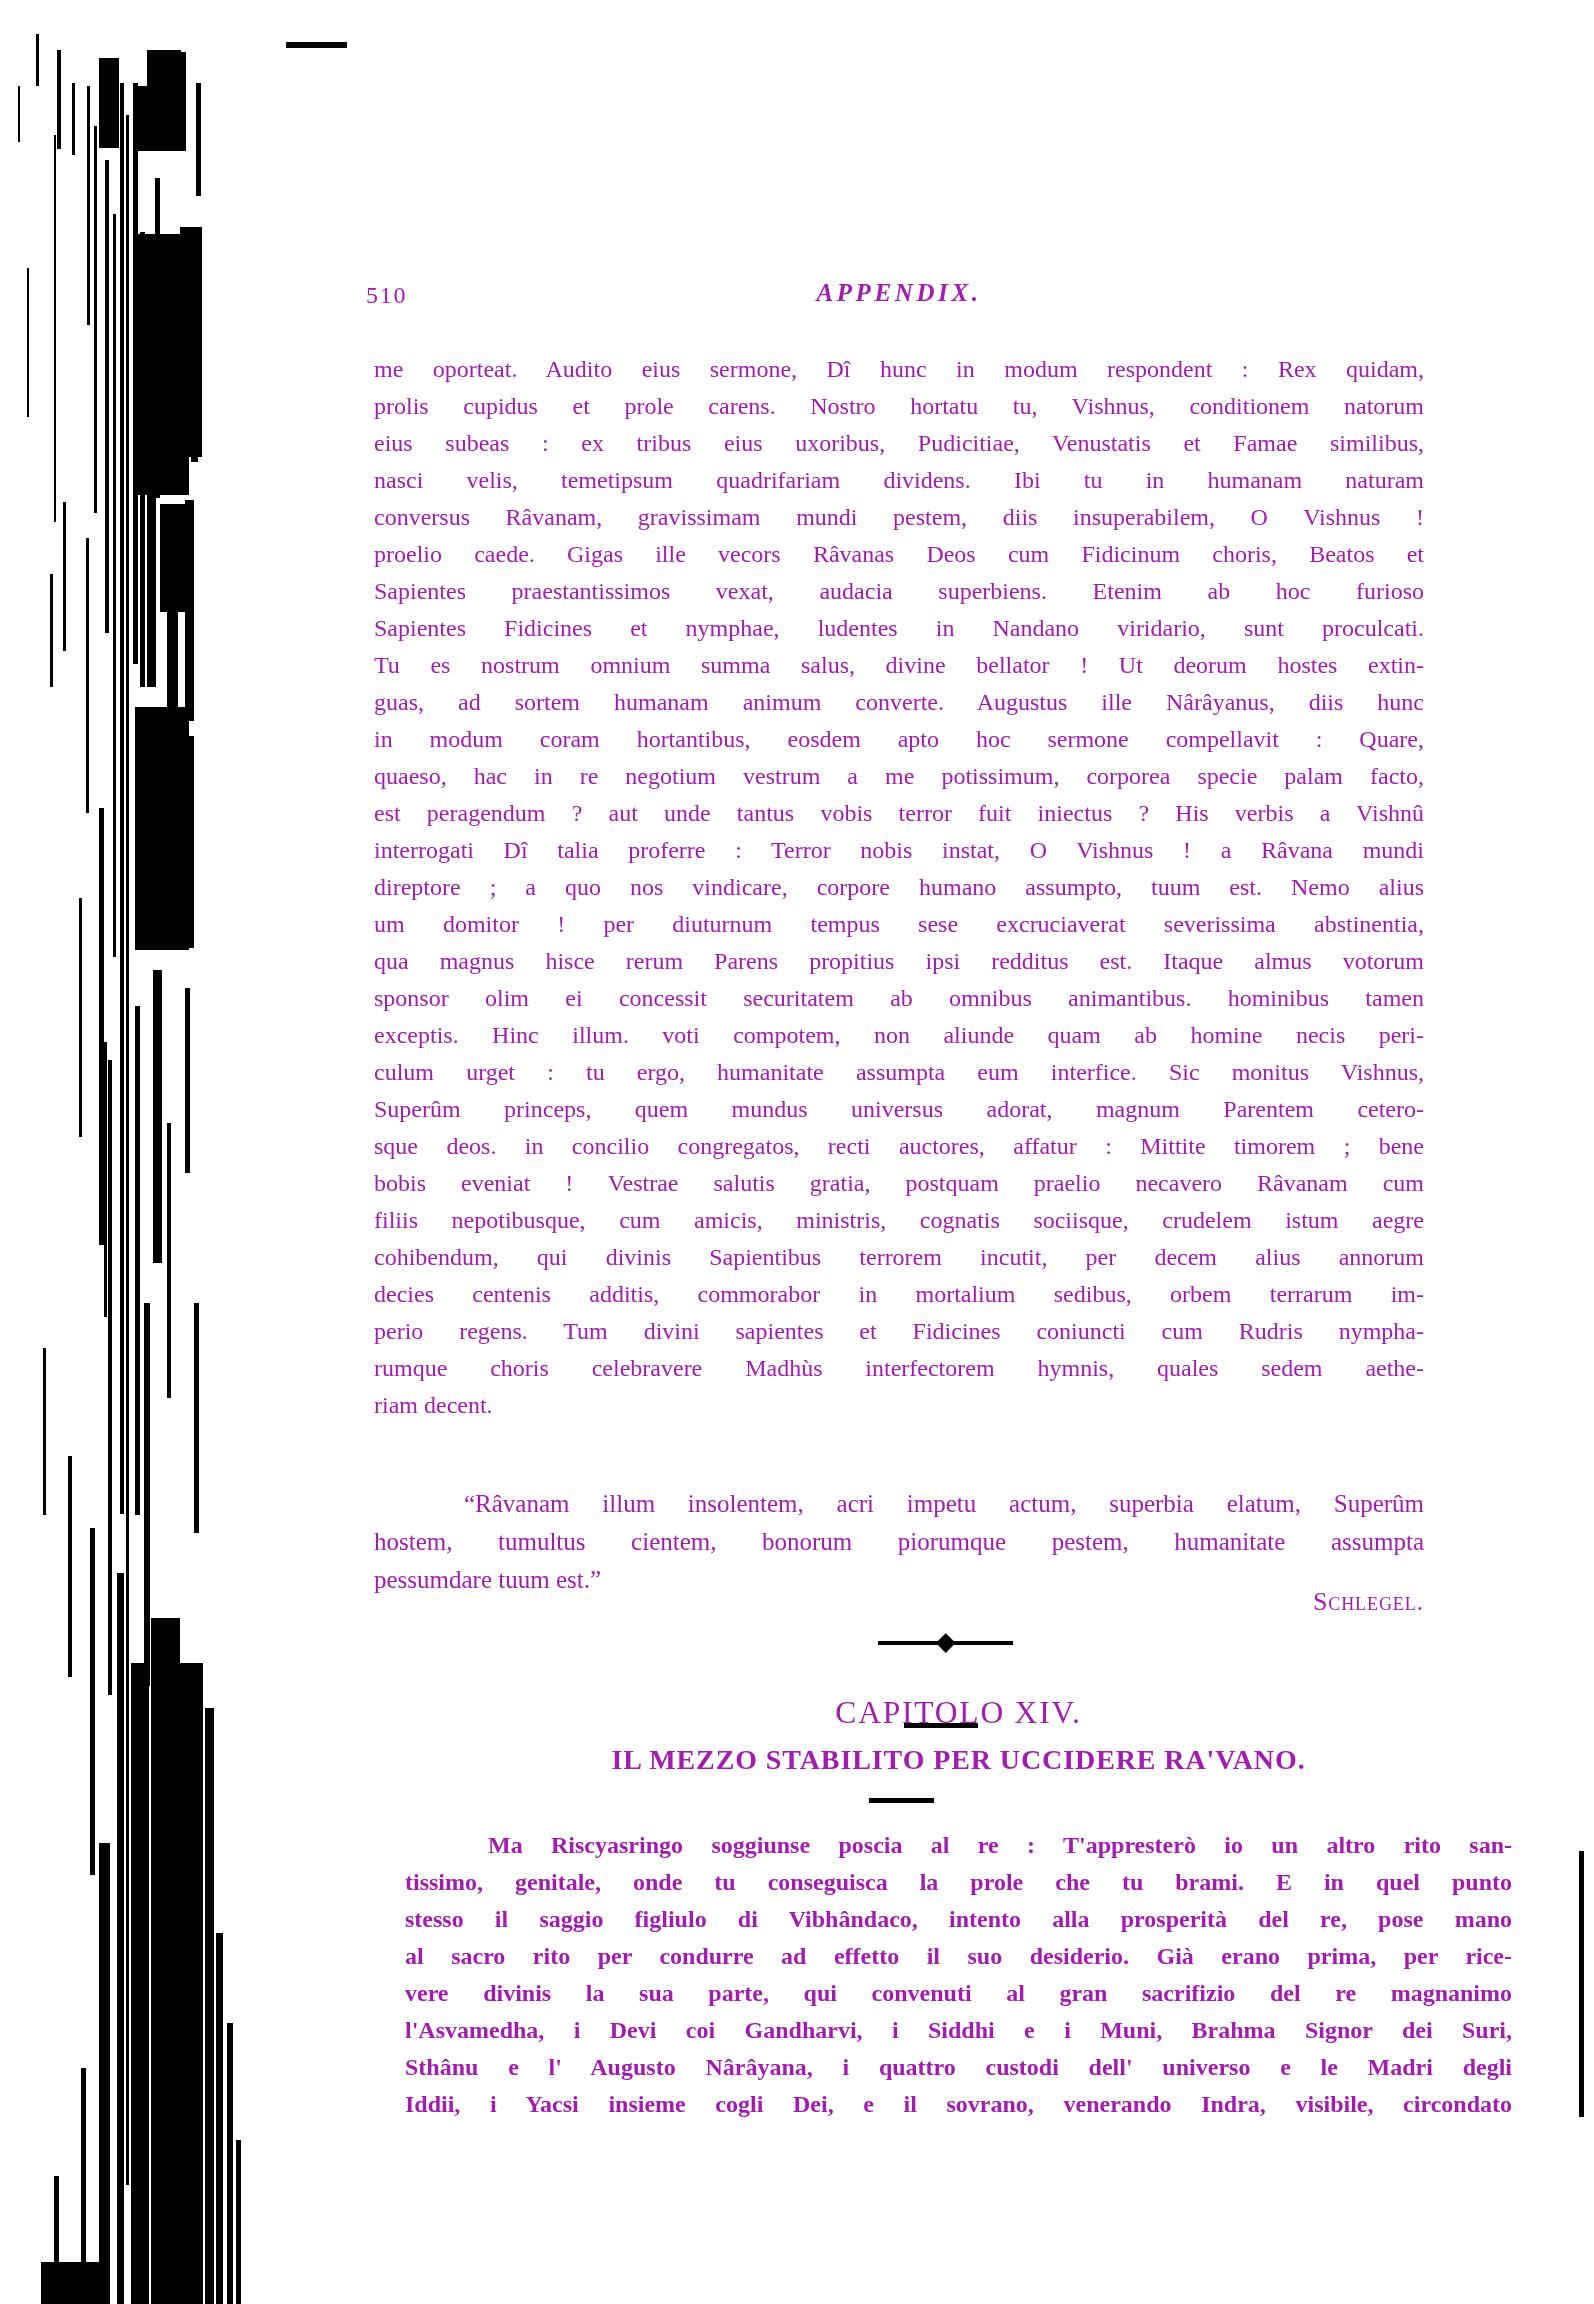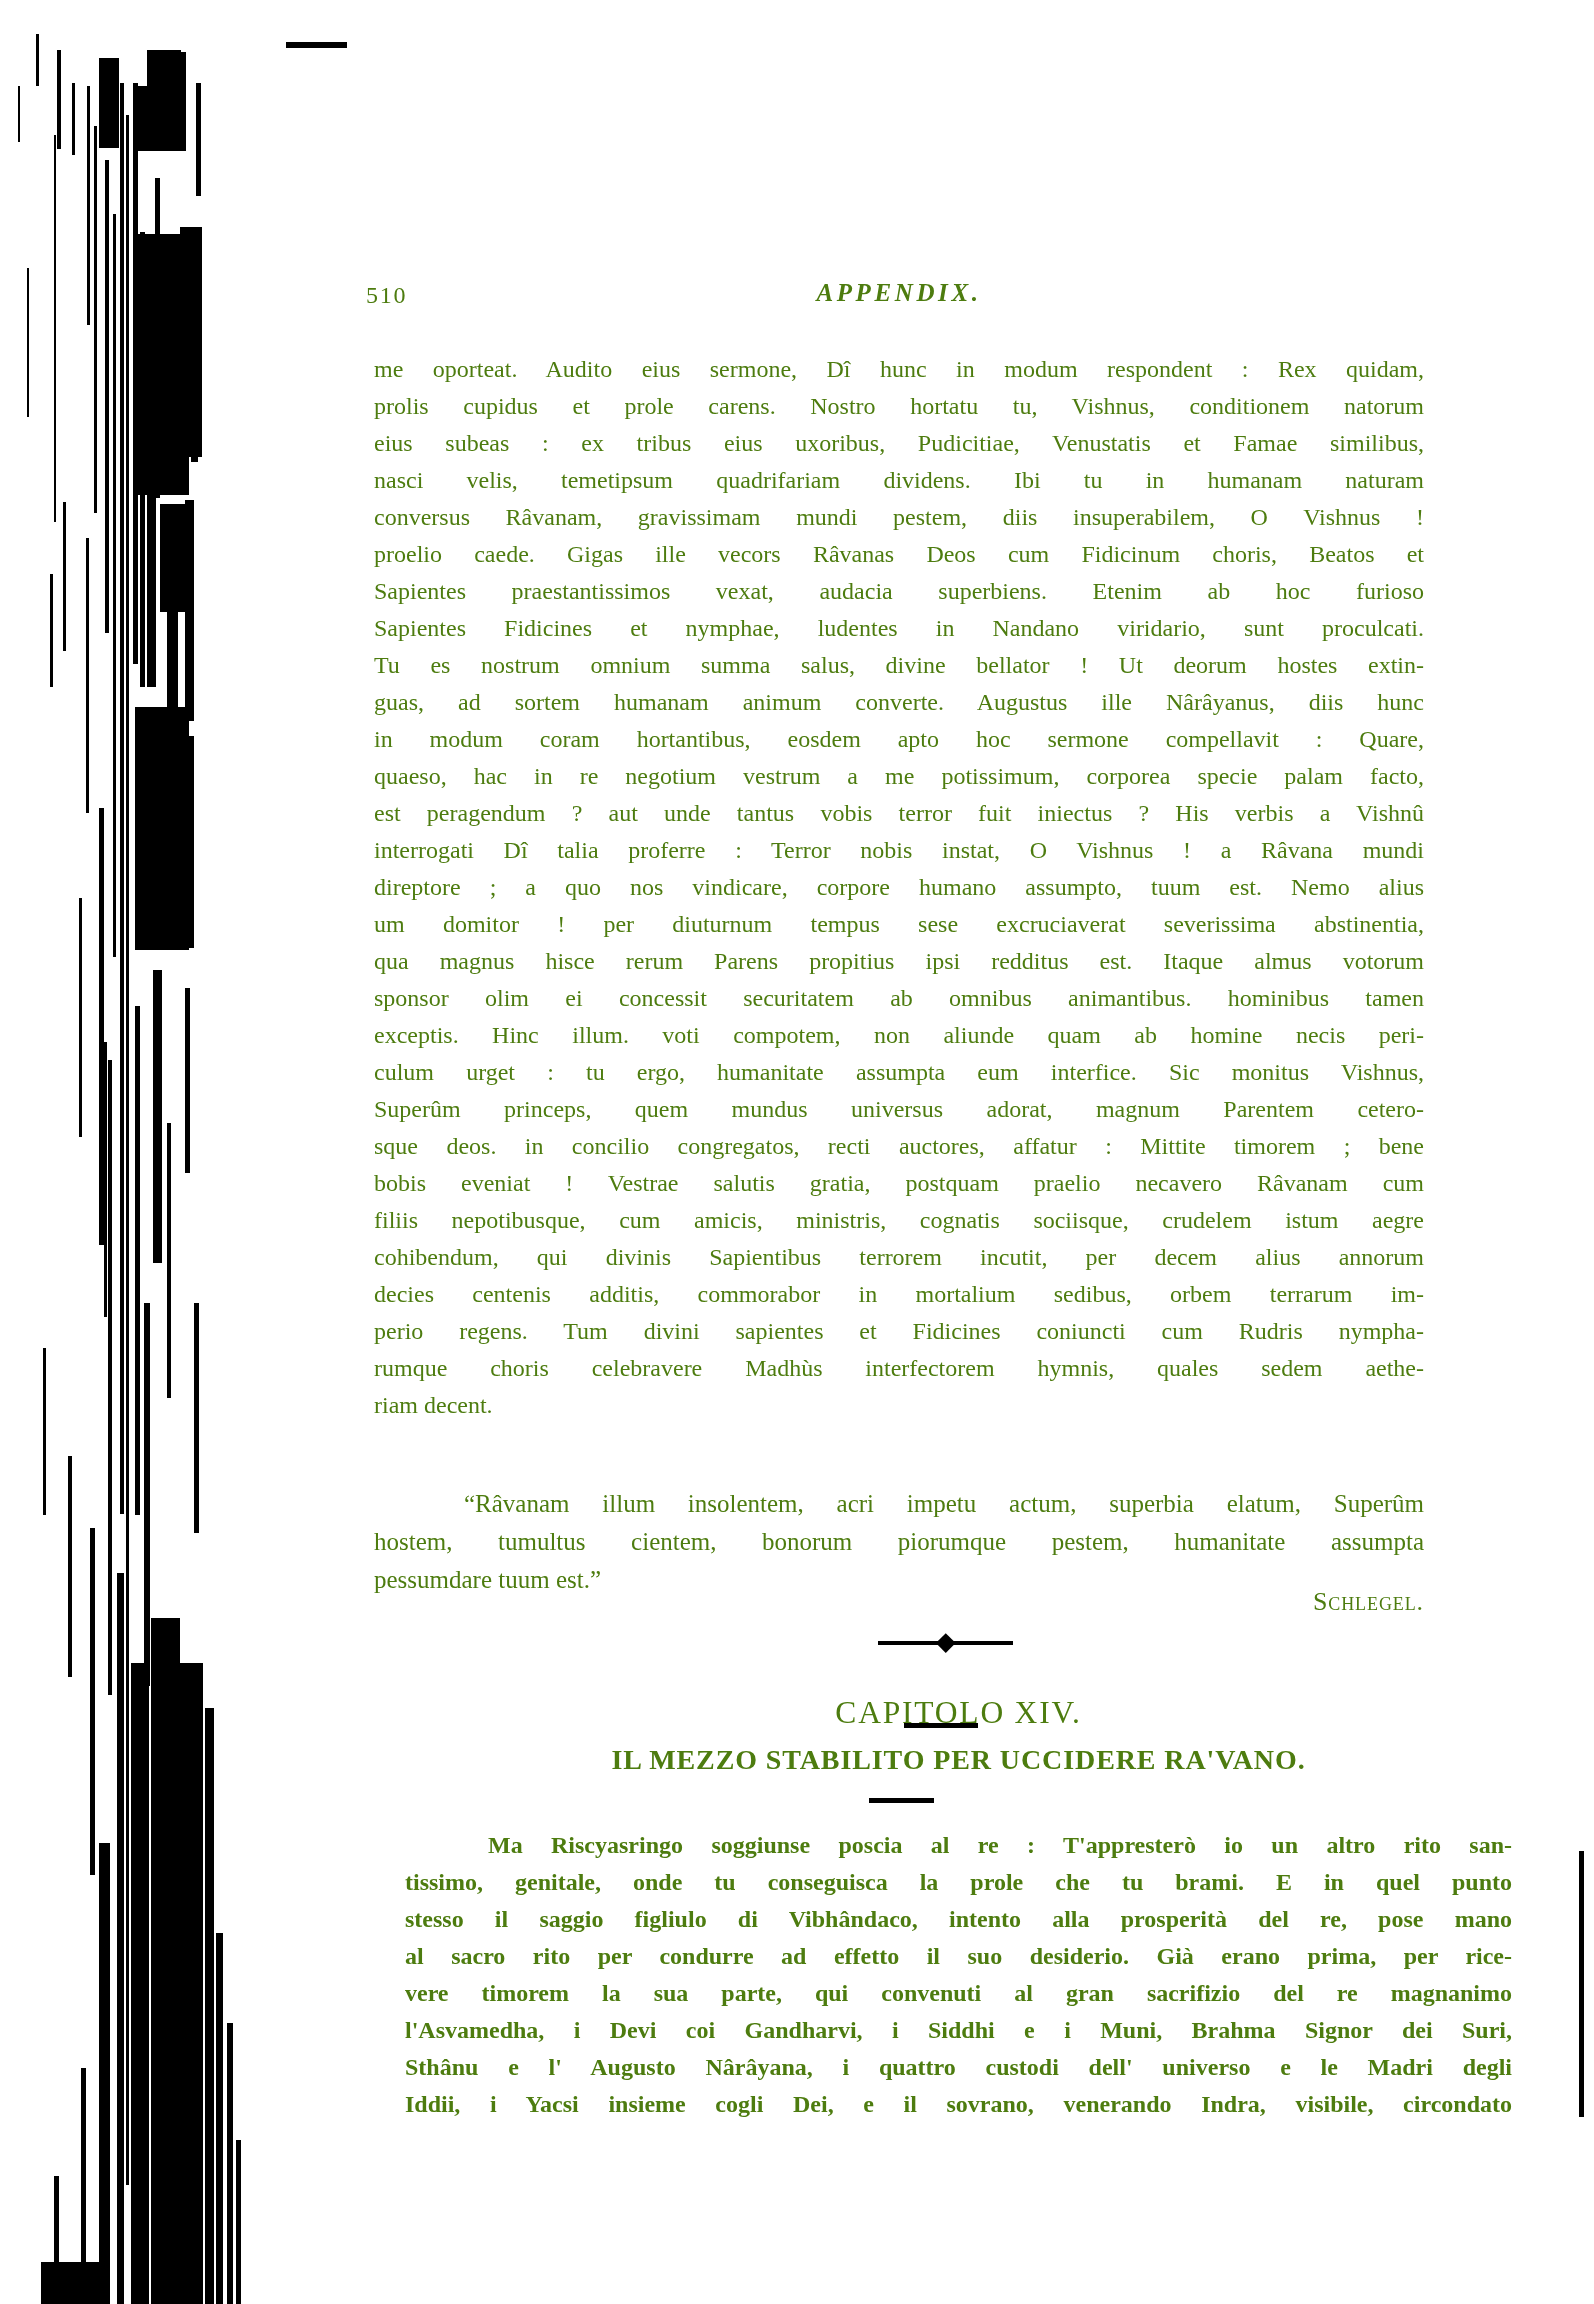--- a/index.html
+++ b/index.html
@@ -1,19 +1,19 @@
 <!DOCTYPE html>
 <html style="font-size:14.4px"><head>
 <meta charset="utf-8">
 <style>
   html,body { margin:0; padding:0; background:#ffffff; }
   .page {
     position:relative; width:1594px; height:2304px;
     background:#ffffff; overflow:hidden;
-    font-family:"Liberation Serif", serif; color:#4d7c0f;
+    font-family:"Liberation Serif", serif; color:#a21caf;
   }
   #scan-artifacts { position:absolute; left:0; top:0; width:100%; height:100%; pointer-events:none; }
   .rect { position:absolute; background:#000; }
 
   .pagenum  { position:absolute; left:366px; top:282px; font-size:24px; letter-spacing:1.8px; }
   .runhead  { position:absolute; left:374px; width:1050px; top:279px; text-align:center;
               font-style:italic; font-weight:bold; font-size:25px; letter-spacing:3.6px; }
 
   .latin    { position:absolute; left:374px; top:351px; width:1050px;
               font-size:24px; line-height:37px; }
@@ -165,20 +165,20 @@
 
   <div class="subtitle">IL MEZZO STABILITO PER UCCIDERE RA'VANO.</div>
 
   <div class="rule3"></div>
 
   <div class="italian">
       <div class="tline">Ma Riscyasringo soggiunse poscia al re : T'appresterò io un altro rito san-</div>
       <div class="tline">tissimo, genitale, onde tu conseguisca la prole che tu brami.  E in quel punto</div>
       <div class="tline">stesso il saggio figliulo di Vibhândaco, intento alla prosperità del re, pose mano</div>
       <div class="tline">al sacro rito per condurre ad effetto il suo desiderio.  Già erano prima, per rice-</div>
-      <div class="tline">vere timorem la sua parte, qui convenuti al gran sacrifizio del re magnanimo</div>
+      <div class="tline">vere divinis la sua parte, qui convenuti al gran sacrifizio del re magnanimo</div>
       <div class="tline">l'Asvamedha, i Devi coi Gandharvi, i Siddhi e i Muni, Brahma Signor dei Suri,</div>
       <div class="tline">Sthânu e l' Augusto Nârâyana, i quattro custodi dell' universo e le Madri degli</div>
       <div class="tline">Iddii, i Yacsi insieme cogli Dei, e il sovrano, venerando Indra, visibile, circondato</div>
     </div>
 
 </div>
 
 
 </body></html>

